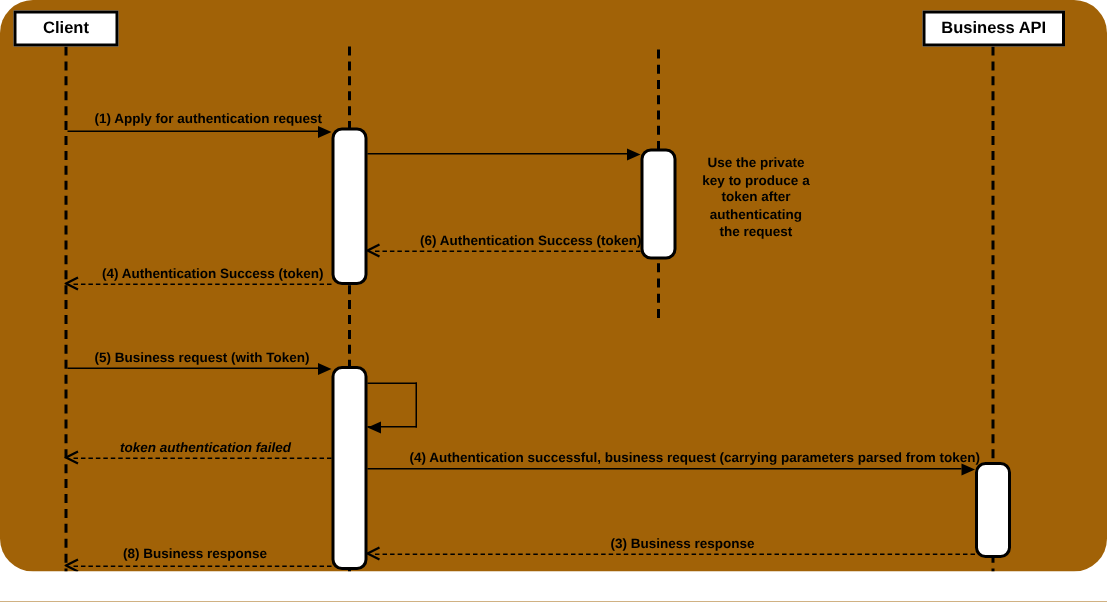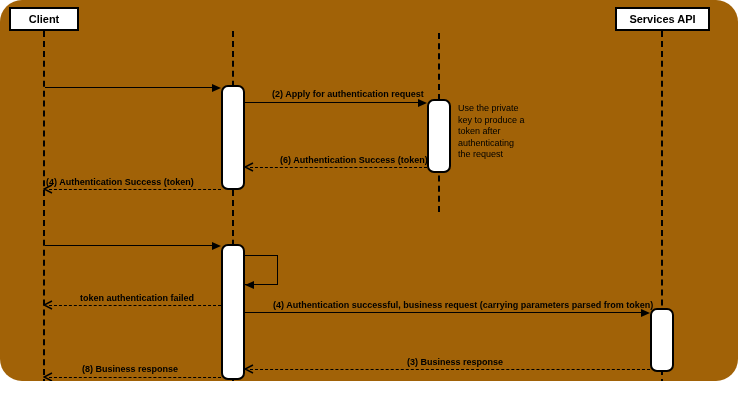--- a/index.html
+++ b/index.html
@@ -35,74 +35,75 @@
     border-top:4px solid transparent;border-bottom:4px solid transparent;
     border-right:9px solid #000;
   }
   .head-left-open{position:absolute;z-index:4;}
   .self-loop{
     position:absolute;box-sizing:border-box;border:1.5px solid #000;border-left:none;
     z-index:3;background:transparent;
   }
   .multiline{white-space:pre-line;line-height:11.5px;}
   .note-text{
-    position:absolute;font-size:9px;font-weight:normal;white-space:pre-line;
-    line-height:11.5px;z-index:4;
+    position:absolute;font-size:9px;font-weight:bold;white-space:pre-line;
+    line-height:11.5px;z-index:4;text-align:center;
   }
 </style>
 </head>
 <body>
 
 <div class="canvas">
 
   <div class="actor" style="left:9px;top:7px;width:70px;height:24px;">Client</div>
-  <div class="actor" style="left:615px;top:7px;width:95px;height:24px;">Services API</div>
+  <div class="actor" style="left:615px;top:7px;width:95px;height:24px;">Business API</div>
 
   <div class="lifeline" style="left:43px;top:31px;height:364px;"></div>
   <div class="lifeline" style="left:232px;top:31px;height:364px;"></div>
   <div class="lifeline" style="left:438px;top:33px;height:179px;"></div>
   <div class="lifeline" style="left:661px;top:31px;height:364px;"></div>
 
   <div class="activation" style="left:221px;top:85px;height:105px;"></div>
   <div class="activation" style="left:427px;top:99px;height:74px;"></div>
   <div class="activation" style="left:221px;top:244px;height:136px;"></div>
   <div class="activation" style="left:650px;top:308px;height:64px;"></div>
 
+  <span class="msg-label" style="left:63px;top:74px;">(1) Apply for authentication request</span>
   <div class="msg-line solid" style="left:45px;top:87px;width:167px;"></div>
   <div class="head-right" style="left:212px;top:84px;"></div>
 
-  <span class="msg-label" style="left:272px;top:89px;">(2) Apply for authentication request</span>
   <div class="msg-line solid" style="left:245px;top:102px;width:173px;"></div>
   <div class="head-right" style="left:418px;top:99px;"></div>
 
   <div class="note-text" style="left:458px;top:103px;width:92px;">Use the private
 key to produce a
 token after
 authenticating
 the request</div>
 
   <span class="msg-label" style="left:280px;top:155px;">(6) Authentication Success (token)</span>
   <div class="msg-line dashed" style="left:250px;top:167px;width:177px;"></div>
   <svg class="head-left-open" style="left:244px;top:162px;" width="10" height="10">
     <path d="M9,1 L1,5 L9,9" fill="none" stroke="#000" stroke-width="1.5"></path>
   </svg>
 
-  <span class="msg-label" style="left:46px;top:177px;text-align:center;">(4) Authentication Success (token)</span>
+  <span class="msg-label" style="left:68px;top:177px;text-align:center;">(4) Authentication Success (token)</span>
   <div class="msg-line dashed" style="left:49px;top:189px;width:172px;"></div>
   <svg class="head-left-open" style="left:43px;top:184px;" width="10" height="10">
     <path d="M9,1 L1,5 L9,9" fill="none" stroke="#000" stroke-width="1.5"></path>
   </svg>
 
+  <span class="msg-label" style="left:63px;top:233px;">(5) Business request (with Token)</span>
   <div class="msg-line solid" style="left:45px;top:245px;width:167px;"></div>
   <div class="head-right" style="left:212px;top:242px;"></div>
 
   <div class="self-loop" style="left:245px;top:255px;width:33px;height:30px;"></div>
   <div class="head-left-solid" style="left:245px;top:281px;"></div>
 
-  <span class="msg-label" style="left:80px;top:293px;">token authentication failed</span>
+  <span class="msg-label" style="left:80px;top:293px;font-style:italic;">token authentication failed</span>
   <div class="msg-line dashed" style="left:49px;top:305px;width:172px;"></div>
   <svg class="head-left-open" style="left:43px;top:300px;" width="10" height="10">
     <path d="M9,1 L1,5 L9,9" fill="none" stroke="#000" stroke-width="1.5"></path>
   </svg>
 
   <span class="msg-label" style="left:273px;top:300px;">(4) Authentication successful, business request (carrying parameters parsed from token)</span>
   <div class="msg-line solid" style="left:245px;top:312px;width:396px;"></div>
   <div class="head-right" style="left:641px;top:309px;"></div>
 
   <span class="msg-label" style="left:407px;top:357px;">(3) Business response</span>

